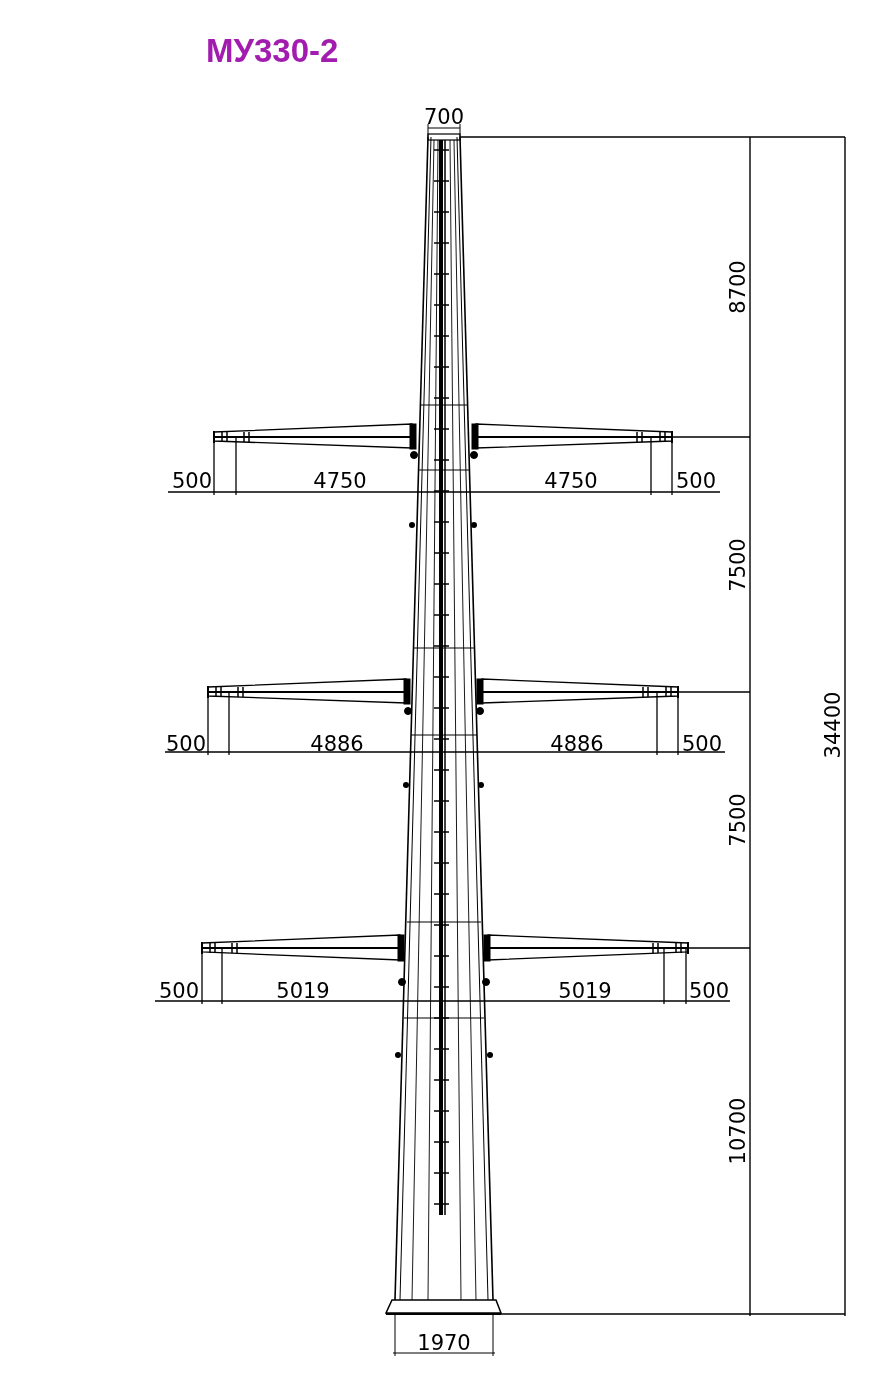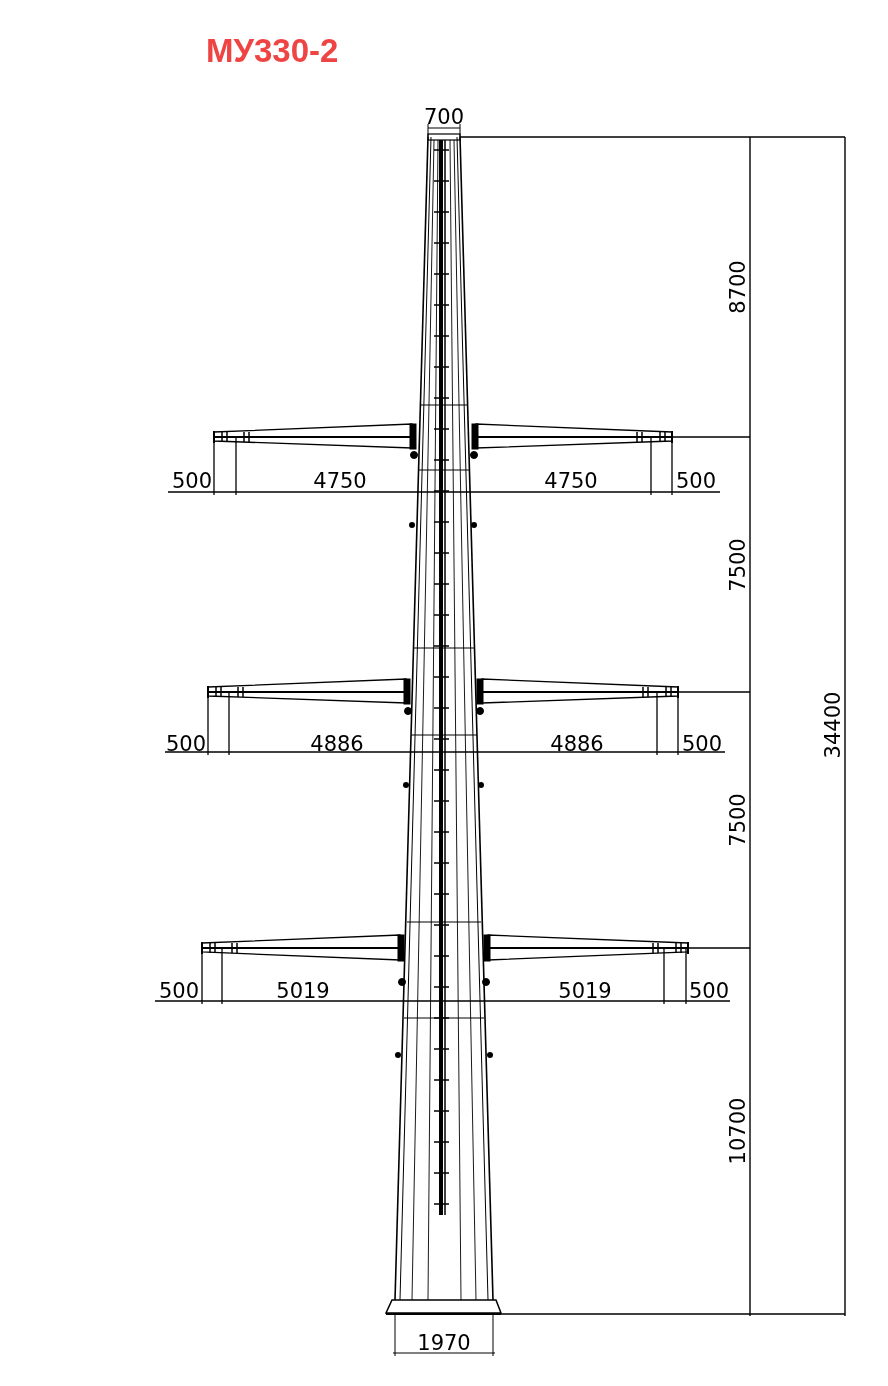--- a/index.html
+++ b/index.html
@@ -1,20 +1,20 @@
 <!DOCTYPE html>
 <html><head>
 <meta charset="utf-8">
 <style>
   html, body { margin: 0; padding: 0; background: #ffffff; }
   body { width: 888px; height: 1386px; position: relative; overflow: hidden; }
   .title {
     position: absolute; left: 206px; top: 32px;
     font-family: "Liberation Sans", sans-serif; font-weight: bold; font-size: 33px;
-    color: #ef4444; letter-spacing: 0px;
+    color: #a21caf; letter-spacing: 0px;
   }
   svg { position: absolute; left: 0; top: 0; }
   .dim-text { font-family: "DejaVu Sans", sans-serif; font-size: 21px; fill: #000; }
 </style>
 </head>
 <body>
 
 <div class="title">МУ330-2</div>
 
 <svg width="888" height="1386" viewBox="0 0 888 1386">

